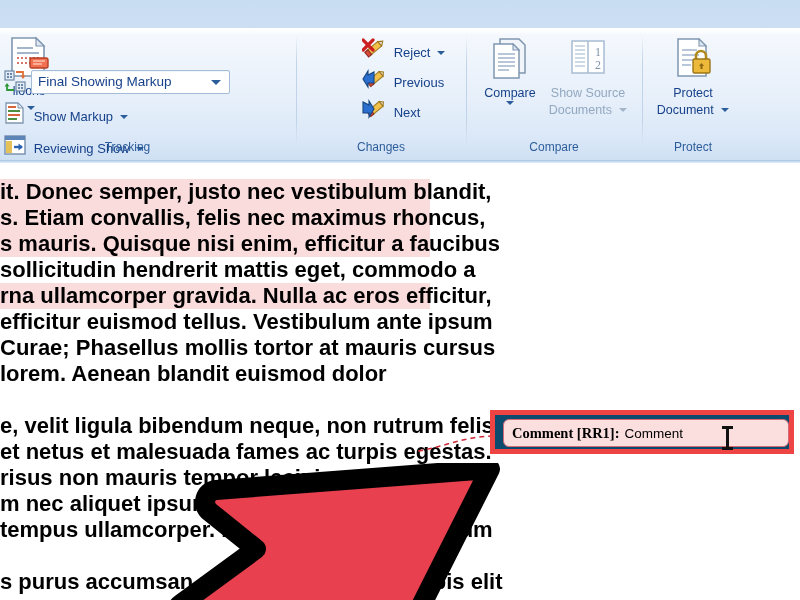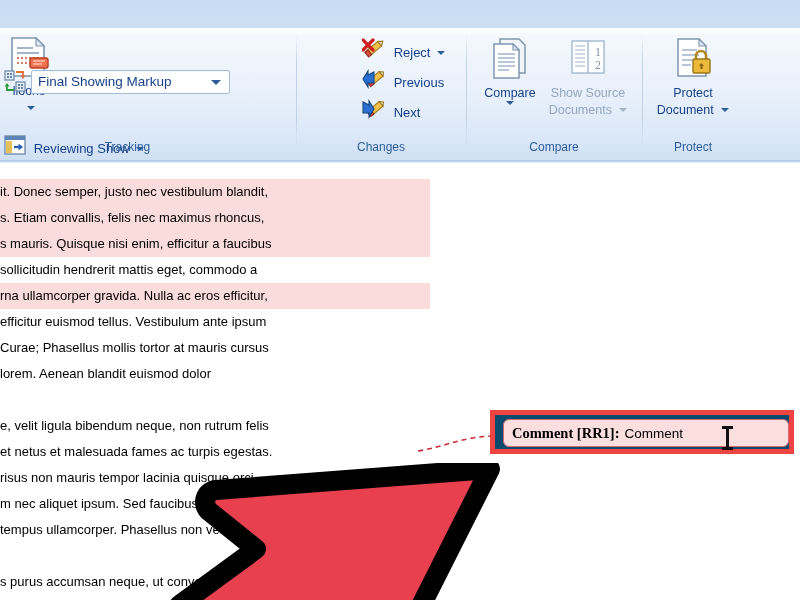--- a/index.html
+++ b/index.html
@@ -161,25 +161,26 @@
     overflow: hidden;
   }
   #page {
     position: absolute;
     left: 0; top: 0;
     width: 430px;
     padding-top: 16px;
   }
   .para { margin: 0 0 0 0; }
   .line {
-    font-size: 13px;
+    font-size: 22px;
     line-height: 26px;
     color: #000000;
     white-space: nowrap;
     font-family: "Liberation Sans", sans-serif;
+    font-weight: bold;
   }
   .line.hl { background: #fadcdc; }
   .spacer { height: 26px; }
 
   
   #anchor-line {
     position: absolute;
     left: 418px; top: 270px;
     width: 75px; height: 20px;
     pointer-events: none;
@@ -288,20 +289,34 @@
                 <rect x="14" y="17" width="2" height="2" fill="#6b86a4"></rect>
                   <rect x="17" y="17" width="2" height="2" fill="#6b86a4"></rect>
                 <path d="M12 2 L19 2 L19 8" fill="none" stroke="#e0703a" stroke-width="1.8"></path>
                 <path d="M19 9 L16.5 5.5 L21.5 5.5 Z" fill="#e0703a"></path>
                 <path d="M10 20 L3 20 L3 14" fill="none" stroke="#2f9a3a" stroke-width="1.8"></path>
                 <path d="M3 13 L0.5 16.5 L5.5 16.5 Z" fill="#2f9a3a"></path>
               </svg>
             </span>
           </div>
 
+          <div class="smallbtn" style="left:44px; top:70px;">
+            <span class="ico">
+              <svg width="22" height="22" viewBox="0 0 22 22">
+                <path d="M2 1 L14 1 L19 6 L19 21 L2 21 Z" fill="#ffffff" stroke="#7f96b0" stroke-width="1.3"></path>
+                <path d="M14 1 L14 6 L19 6 Z" fill="#dfe8f2" stroke="#7f96b0" stroke-width="1"></path>
+                <rect x="4" y="4" width="8" height="2" fill="#d9643c"></rect>
+                <rect x="4" y="8" width="12" height="2" fill="#4e8f3f"></rect>
+                <rect x="4" y="12" width="12" height="2" fill="#d9643c"></rect>
+                <rect x="4" y="16" width="9" height="2" fill="#4e8f3f"></rect>
+              </svg>
+            </span>
+            <span class="txt">Show Markup</span>
+            <span class="caret"></span>
+          </div>
 
           <div class="smallbtn" style="left:44px; top:102px;">
             <span class="ico">
               <svg width="22" height="22" viewBox="0 0 22 22">
                 <rect x="1" y="2" width="20" height="18" fill="#ffffff" stroke="#6b86a4" stroke-width="1.3"></rect>
                 <rect x="1" y="2" width="20" height="4" fill="#5d85b5"></rect>
                 <rect x="2" y="7" width="6" height="12" fill="#e5c15a"></rect>
                 <path d="M10 13 L18 13" stroke="#2b62b0" stroke-width="2.4"></path>
                 <path d="M19 13 L14.5 9.5 L14.5 16.5 Z" fill="#2b62b0"></path>
               </svg>

